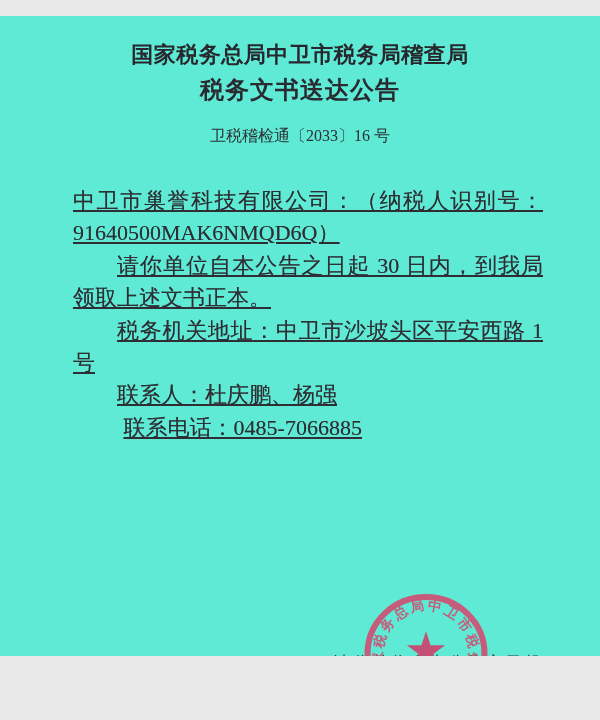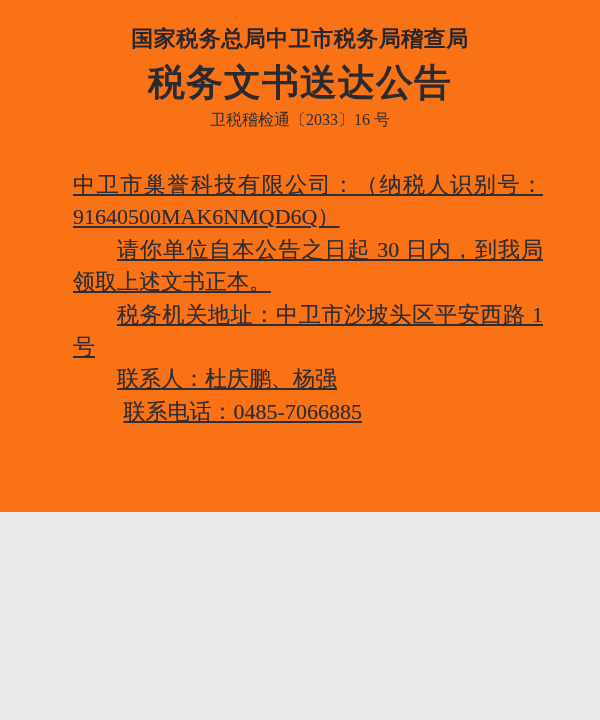--- a/index.html
+++ b/index.html
@@ -4,23 +4,23 @@
 <style>
   html, body {
     margin: 0;
     padding: 0;
     background: #e9e9e9;
     font-family: "Liberation Serif", "DejaVu Serif", serif;
   }
   .page {
     position: relative;
     width: 600px;
-    height: 512px;
-    margin: 0 auto;
-    background: #f97316;
+    height: 640px;
+    margin: 16px auto;
+    background: #5eead4;
     overflow: hidden;
     color: #2b2b31;
   }
   .org-title {
     position: absolute;
     top: 24px;
     left: 0;
     width: 100%;
     margin: 0;
     text-align: center;
@@ -29,21 +29,21 @@
     letter-spacing: 0.5px;
     color: #27272d;
   }
   .doc-title {
     position: absolute;
     top: 58px;
     left: 0;
     width: 100%;
     margin: 0;
     text-align: center;
-    font-size: 37px;
+    font-size: 24px;
     font-weight: 600;
     letter-spacing: 1px;
     color: #2a2a31;
   }
   .doc-no {
     position: absolute;
     top: 110px;
     left: 0;
     width: 100%;
     text-align: center;

